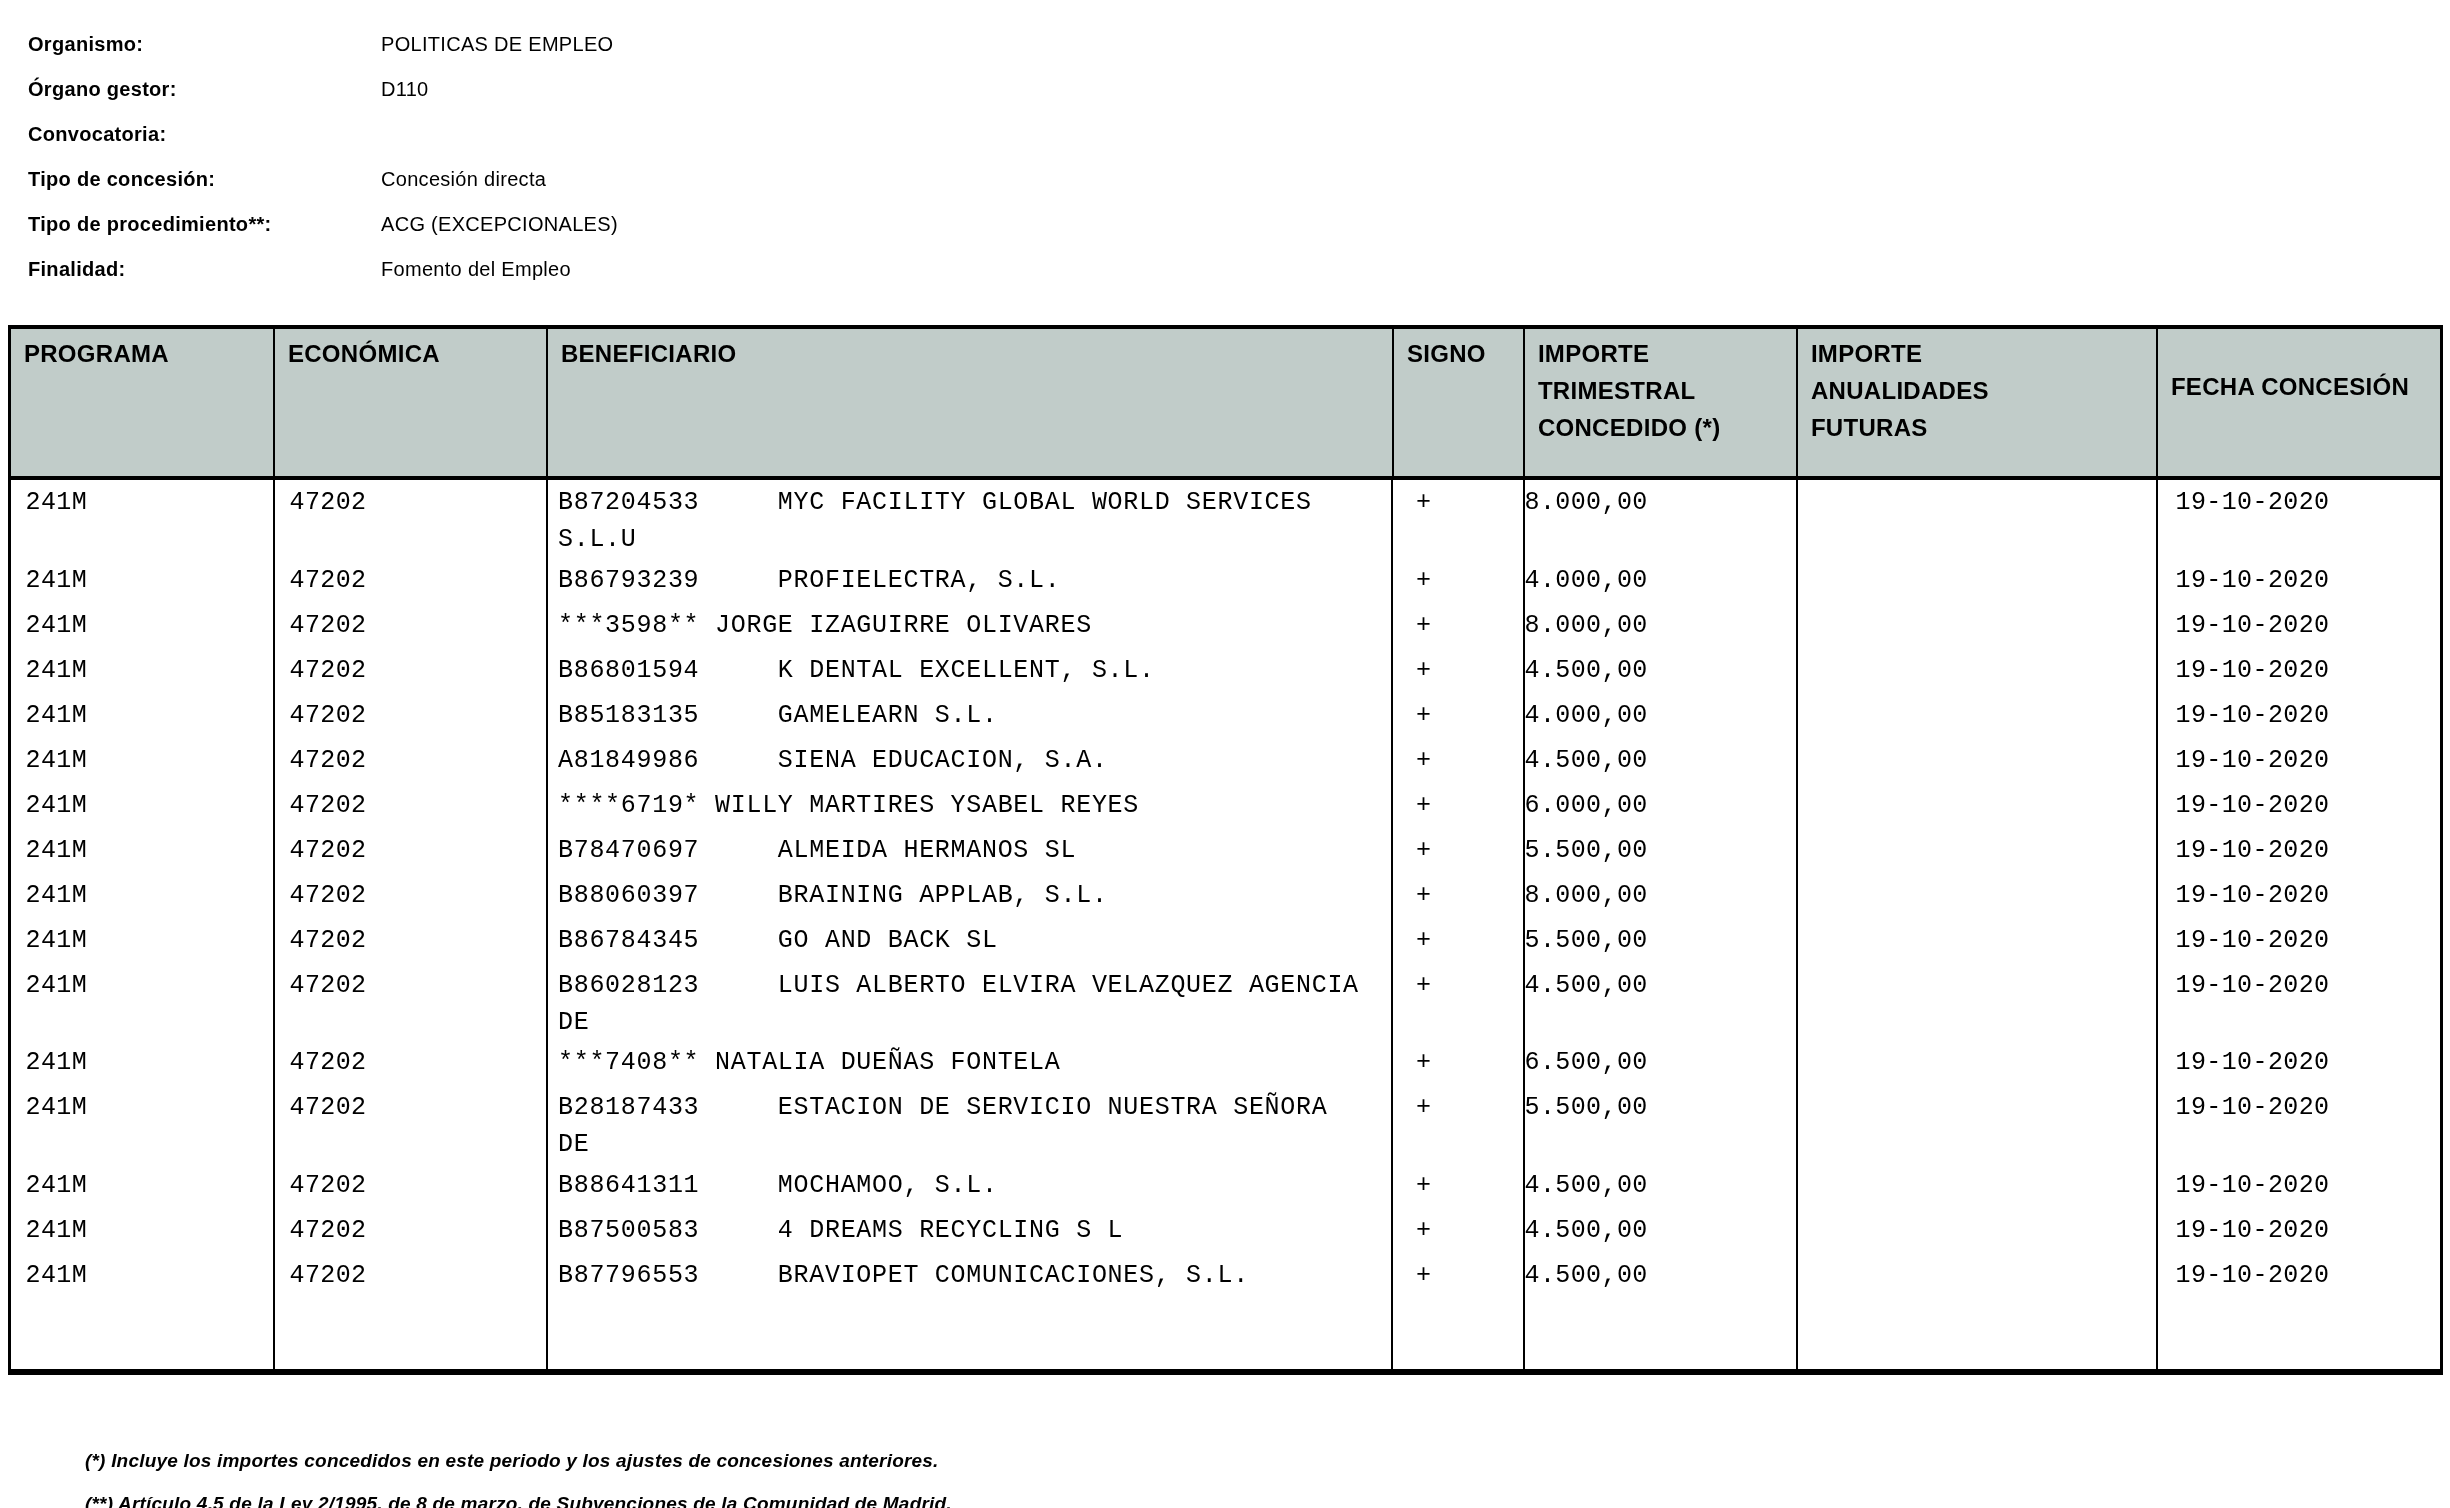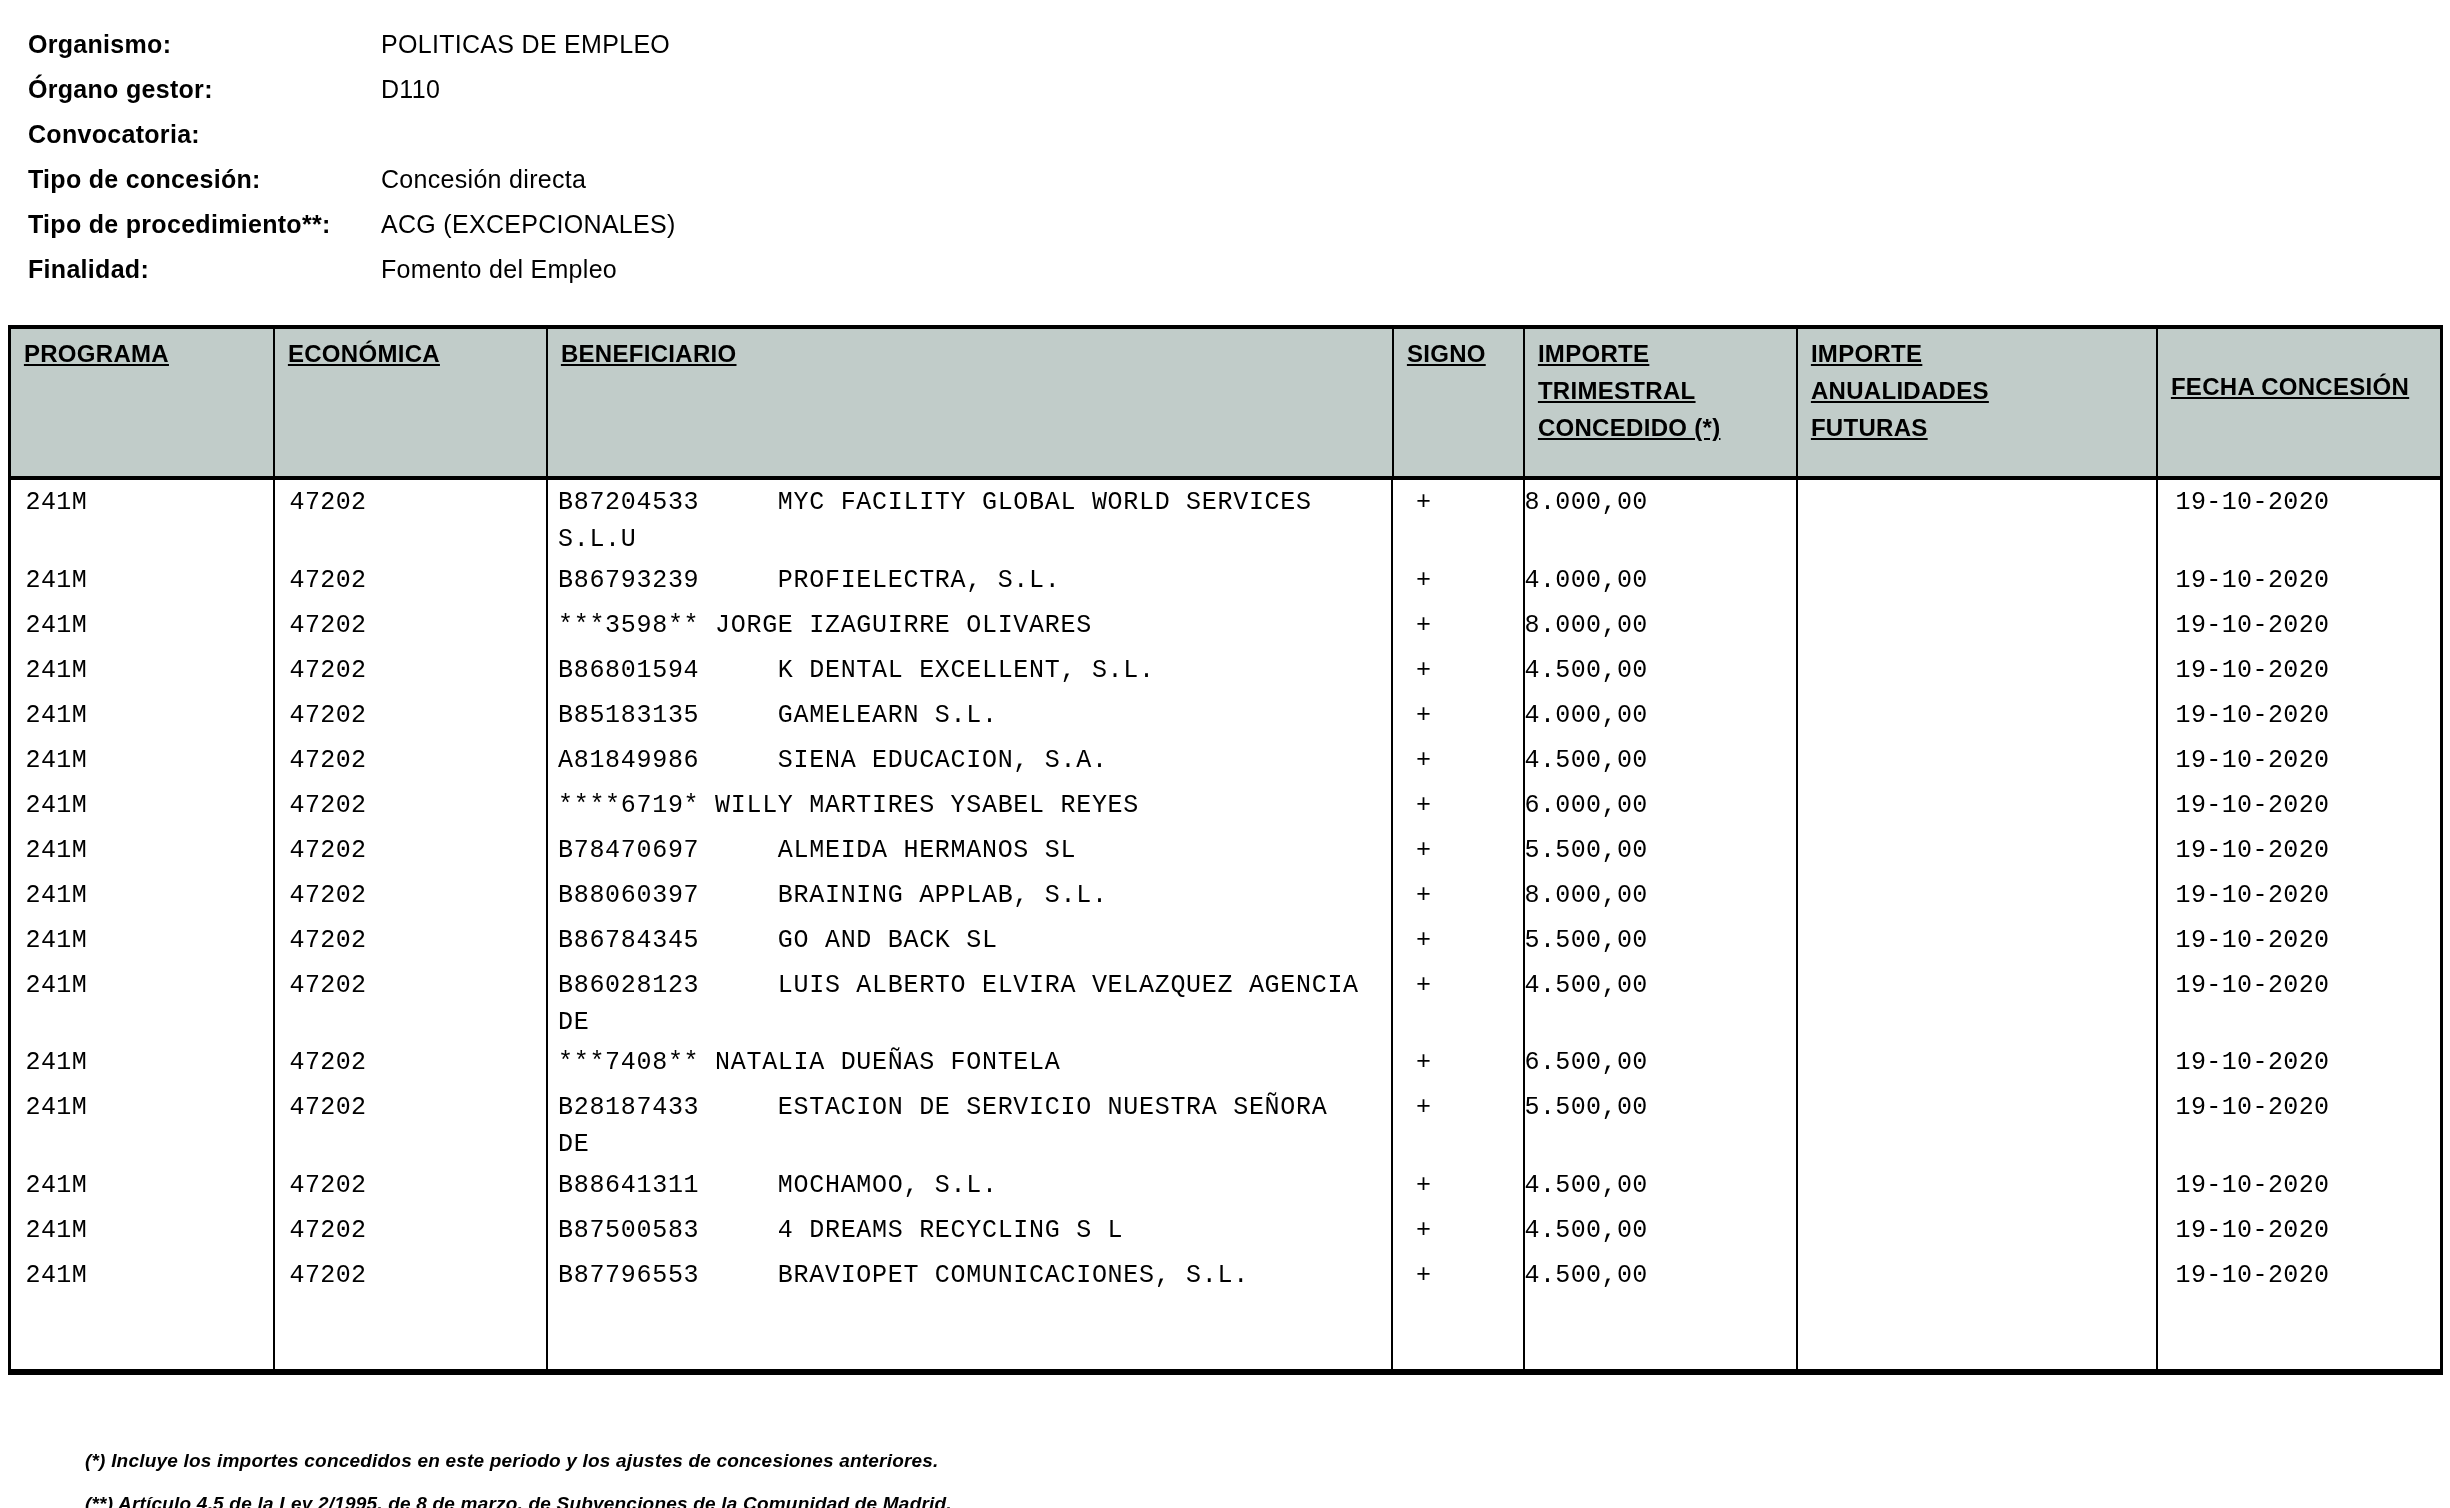--- a/index.html
+++ b/index.html
@@ -13,21 +13,21 @@
     position: relative;
   }
 
   
   .meta {
     padding: 22.4px 0 0 28px;
   }
   .meta-row {
     display: flex;
     line-height: 45px;
-    font-size: 25px;
+    font-size: 20px;
     letter-spacing: 0.3px;
   }
   .meta-label {
     font-weight: bold;
     width: 353px;
     flex: 0 0 353px;
   }
   .meta-value {
     white-space: nowrap;
   }
@@ -38,21 +38,20 @@
     border-left: 3px solid #000;
     border-right: 3px solid #000;
     border-top: 4.5px solid #000;
     border-bottom: 6px solid #000;
     box-sizing: border-box;
   }
   .thead {
     display: grid;
     grid-template-columns: 264px 273px 846px 131px 273px 360px auto;
     border-bottom: 4.5px solid #000;
-    text-decoration: underline;
   }
   .th {
     box-sizing: border-box;
     font-weight: bold;
     font-size: 24px;
     line-height: 37px;
     letter-spacing: 0.3px;
     padding: 6px 4.5px 0 13.4px;
     min-height: 114px;
     white-space: pre-line;

